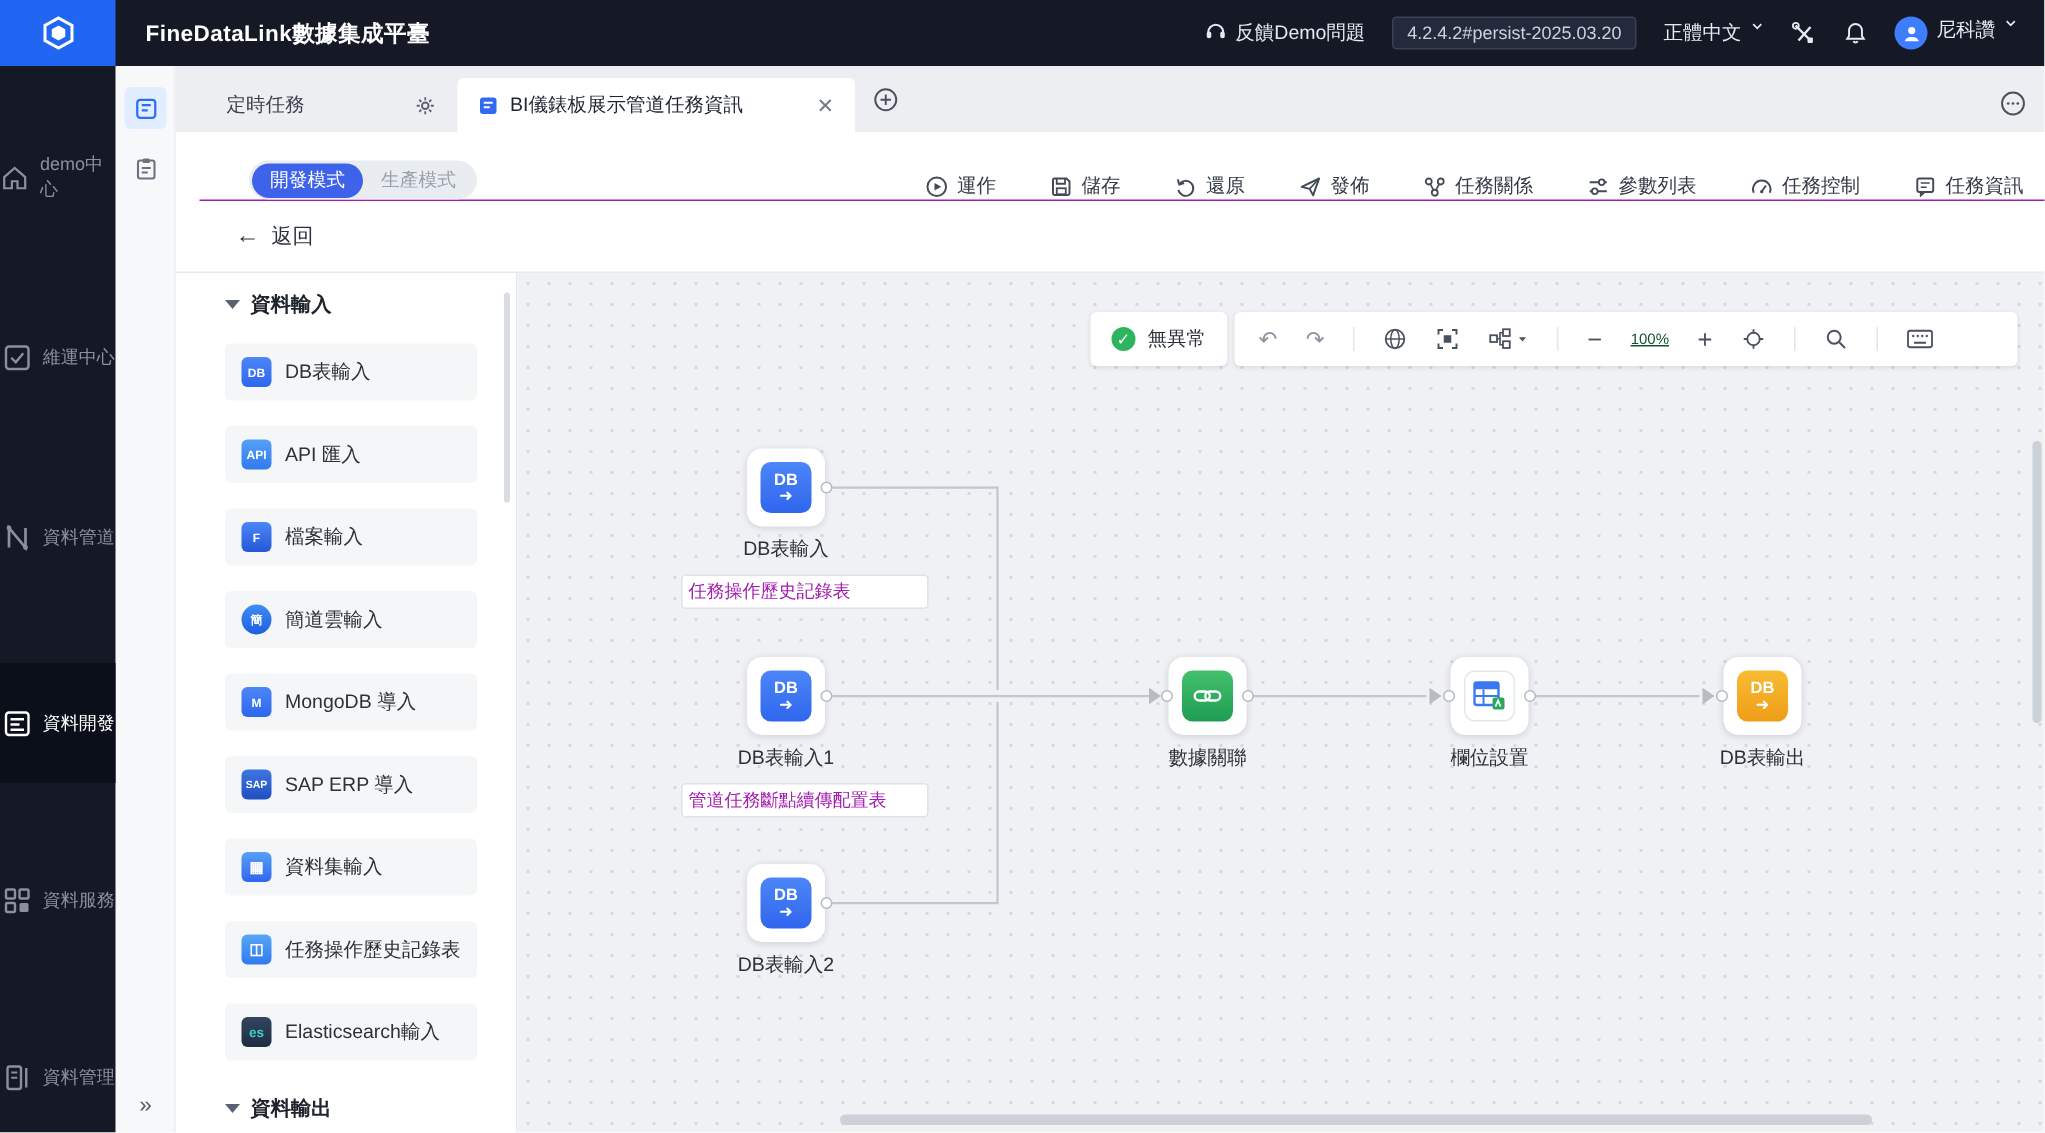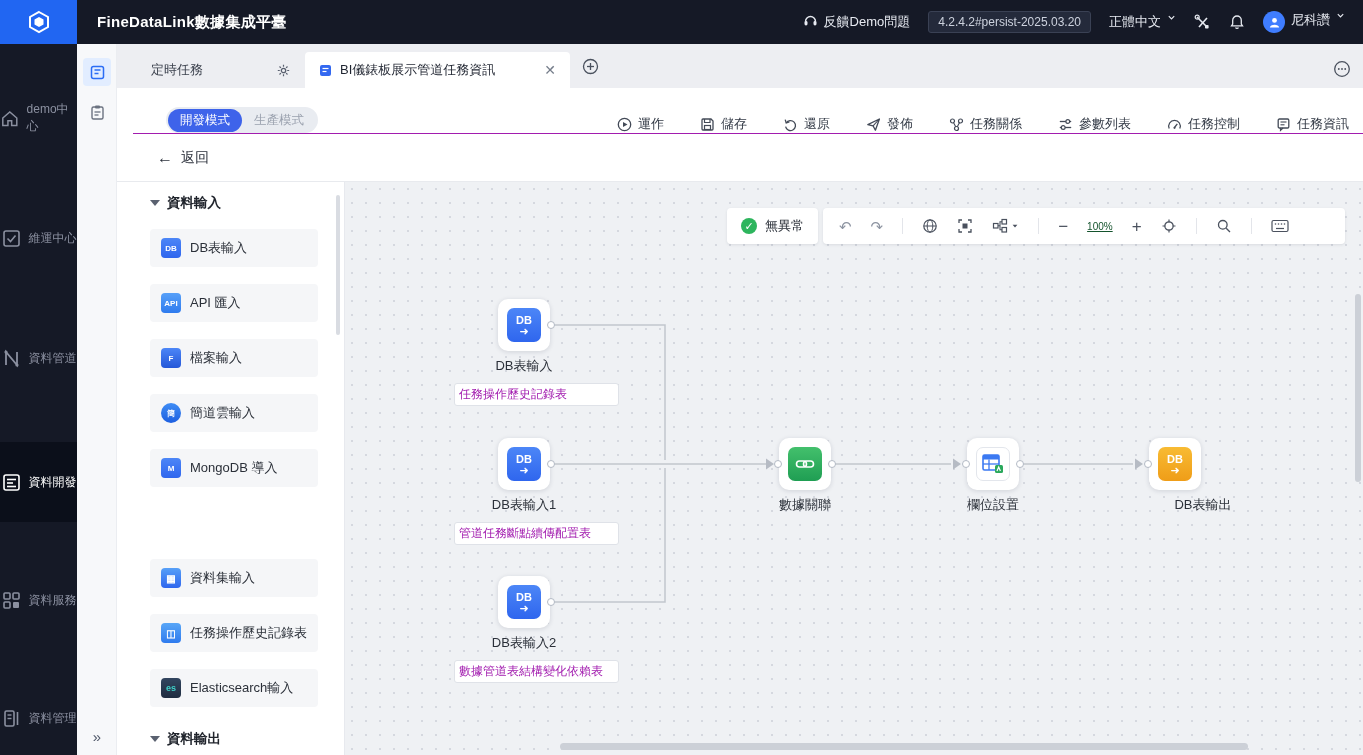--- a/index.html
+++ b/index.html
@@ -347,20 +347,24 @@
       <span>檔案輸入</span>
     </div>
     <div class="pitem" style="top:212px">
       <span class="picon" style="background:linear-gradient(180deg,#3f8df5,#1d5fe0);border-radius:50%">簡</span>
       <span>簡道雲輸入</span>
     </div>
     <div class="pitem" style="top:267px">
       <span class="picon" style="background:linear-gradient(180deg,#4c86f7,#2f66ee)">M</span>
       <span>MongoDB 導入</span>
     </div>
+    <div class="pitem" style="top:322px">
+      <span class="picon" style="background:linear-gradient(180deg,#3f76e0,#1f4fc0);font-size:7px">SAP</span>
+      <span>SAP ERP 導入</span>
+    </div>
     <div class="pitem" style="top:377px">
       <span class="picon" style="background:linear-gradient(180deg,#57a0f8,#2f66ee);font-size:10px">▦</span>
       <span>資料集輸入</span>
     </div>
     <div class="pitem" style="top:432px">
       <span class="picon" style="background:linear-gradient(180deg,#58a6f7,#2f7bee);font-size:10px">◫</span>
       <span>任務操作歷史記錄表</span>
     </div>
     <div class="pitem" style="top:487px">
       <span class="picon" style="background:linear-gradient(180deg,#32455f,#1f2c40);font-size:9px;color:#3fd0c9">es</span>
@@ -471,21 +475,20 @@
     <div class="node-note" style="left:109px;top:340px">管道任務斷點續傳配置表</div>
 
     <div class="node" style="left:153px;top:394px">
       <div class="nicon blue">
           <span class="db">DB</span>
           <span class="arr">➜</span>
         </div>
       <span class="port" style="right:-5px;top:22px"></span>
     </div>
     <div class="node-title" style="left:109px;top:452px">DB表輸入2</div>
-    <div class="node-note" style="left:109px;top:478px">數據管道表結構變化依賴表</div>
 
     <div class="node" style="left:434px;top:256px">
       <div class="nicon green">
         <svg width="20" height="20" viewBox="0 0 20 20">
           <rect x="1.5" y="7" width="10" height="6" rx="3" fill="none" stroke="#fff" stroke-width="1.6"></rect>
           <rect x="8.5" y="7" width="10" height="6" rx="3" fill="none" stroke="#fff" stroke-width="1.6"></rect>
         </svg>
       </div>
       <span class="port" style="left:-5px;top:22px"></span>
       <span class="port" style="right:-5px;top:22px"></span>
@@ -508,19 +511,19 @@
     </div>
     <div class="node-title" style="left:578px;top:314px">欄位設置</div>
 
     <div class="node" style="left:804px;top:256px">
       <div class="nicon orange">
           <span class="db">DB</span>
           <span class="arr">➜</span>
         </div>
       <span class="port" style="left:-5px;top:22px"></span>
     </div>
-    <div class="node-title" style="left:788px;top:314px">DB表輸出</div>
+    <div class="node-title" style="left:760px;top:314px">DB表輸出</div>
 
     <div class="hscroll"></div>
     <div class="vscroll"></div>
   </div>
 
 </div>
 
 </body></html>

